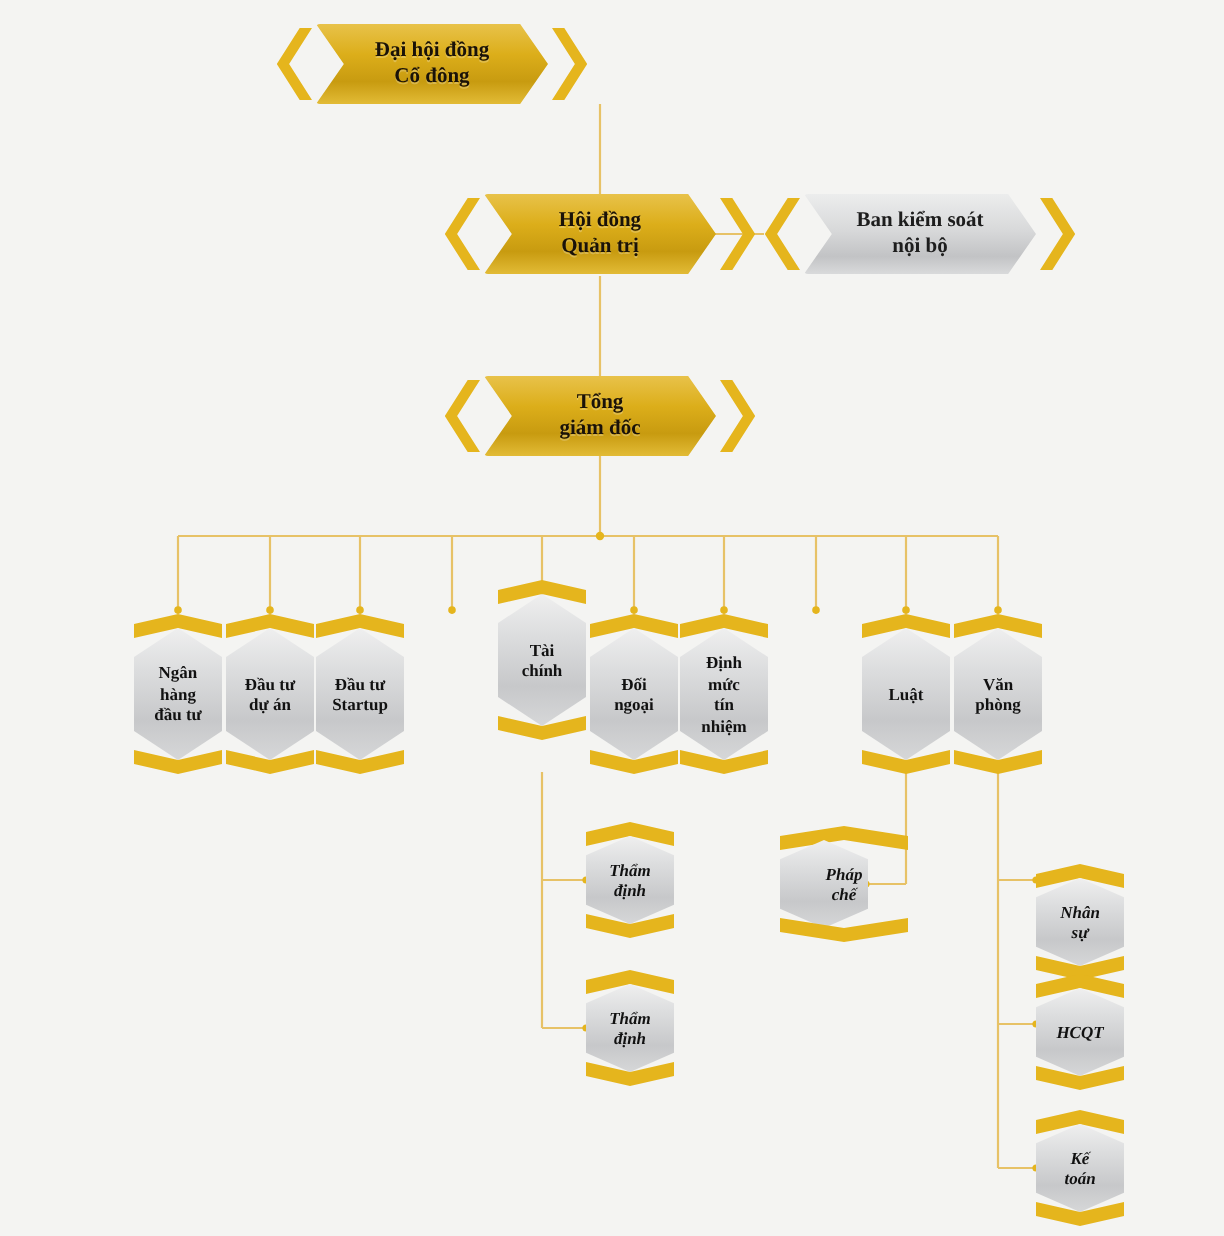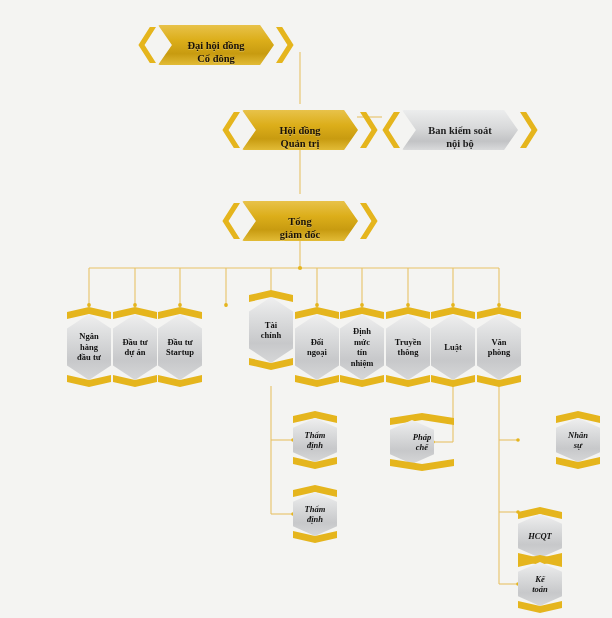--- a/index.html
+++ b/index.html
@@ -9,21 +9,21 @@
     font-family:"Liberation Serif","DejaVu Serif",serif;
     overflow:hidden;
     position:relative;
   }
   #chart{position:absolute;inset:0;}
   svg.lines{position:absolute;left:0;top:0;width:612px;height:618px;pointer-events:none;}
 
   
   .banner{
     position:absolute;
-    display:flex;align-items:flex-end;justify-content:center;margin-top:13px;
+    display:flex;align-items:center;justify-content:center;
   }
   .banner .body{
     position:absolute;left:26px;top:0;
     width:116px;height:40px;
     background:linear-gradient(180deg,#e8c24a 0%,#dcae1a 38%,#c89b10 72%,#e2bb36 100%);
     clip-path:polygon(0% 0%,88% 0%,100% 50%,88% 100%,0% 100%,12% 50%);
     border-radius:2px;
   }
   .banner .body.gray{
     background:linear-gradient(180deg,#eceded 0%,#d8d9da 45%,#c2c3c5 78%,#d9dadb 100%);
@@ -237,31 +237,20 @@
     <div class="htxt">
       <div>
         <div>Định</div>
         <div>mức</div>
         <div>tín</div>
         <div>nhiệm</div>
       </div>
     </div>
   </div>
 
-  <div class="hex" style="left:386px;top:307px;width:44px;height:80px;">
-    <div class="cap top"></div>
-    <div class="hbody" style="width:44px;height:66px;"></div>
-    <div class="cap bot"></div>
-    <div class="htxt">
-      <div>
-        <div>Truyền</div>
-        <div>thông</div>
-      </div>
-    </div>
-  </div>
 
   <div class="hex" style="left:431px;top:307px;width:44px;height:80px;">
     <div class="cap top"></div>
     <div class="hbody" style="width:44px;height:66px;"></div>
     <div class="cap bot"></div>
     <div class="htxt">
       <div>
           <div>Luật</div>
         </div>
     </div>
@@ -308,33 +297,33 @@
     <div class="hbody" style="width:44px;height:44px;"></div>
     <div class="cap bot"></div>
     <div class="htxt">
       <div>
         <div>Pháp</div>
         <div>chế</div>
       </div>
     </div>
   </div>
 
-  <div class="hex small" style="left:518px;top:411px;width:44px;height:58px;margin-left:38px;">
+  <div class="hex small" style="left:518px;top:432px;width:44px;height:58px;">
     <div class="cap top"></div>
     <div class="hbody" style="width:44px;height:44px;"></div>
     <div class="cap bot"></div>
     <div class="htxt">
       <div>
         <div>Nhân</div>
         <div>sự</div>
       </div>
     </div>
   </div>
 
-  <div class="hex small" style="left:518px;top:507px;width:44px;height:58px;">
+  <div class="hex small" style="left:518px;top:487px;width:44px;height:58px;">
     <div class="cap top"></div>
     <div class="hbody" style="width:44px;height:44px;"></div>
     <div class="cap bot"></div>
     <div class="htxt">
       <div>
           <div>HCQT</div>
         </div>
     </div>
   </div>
 

